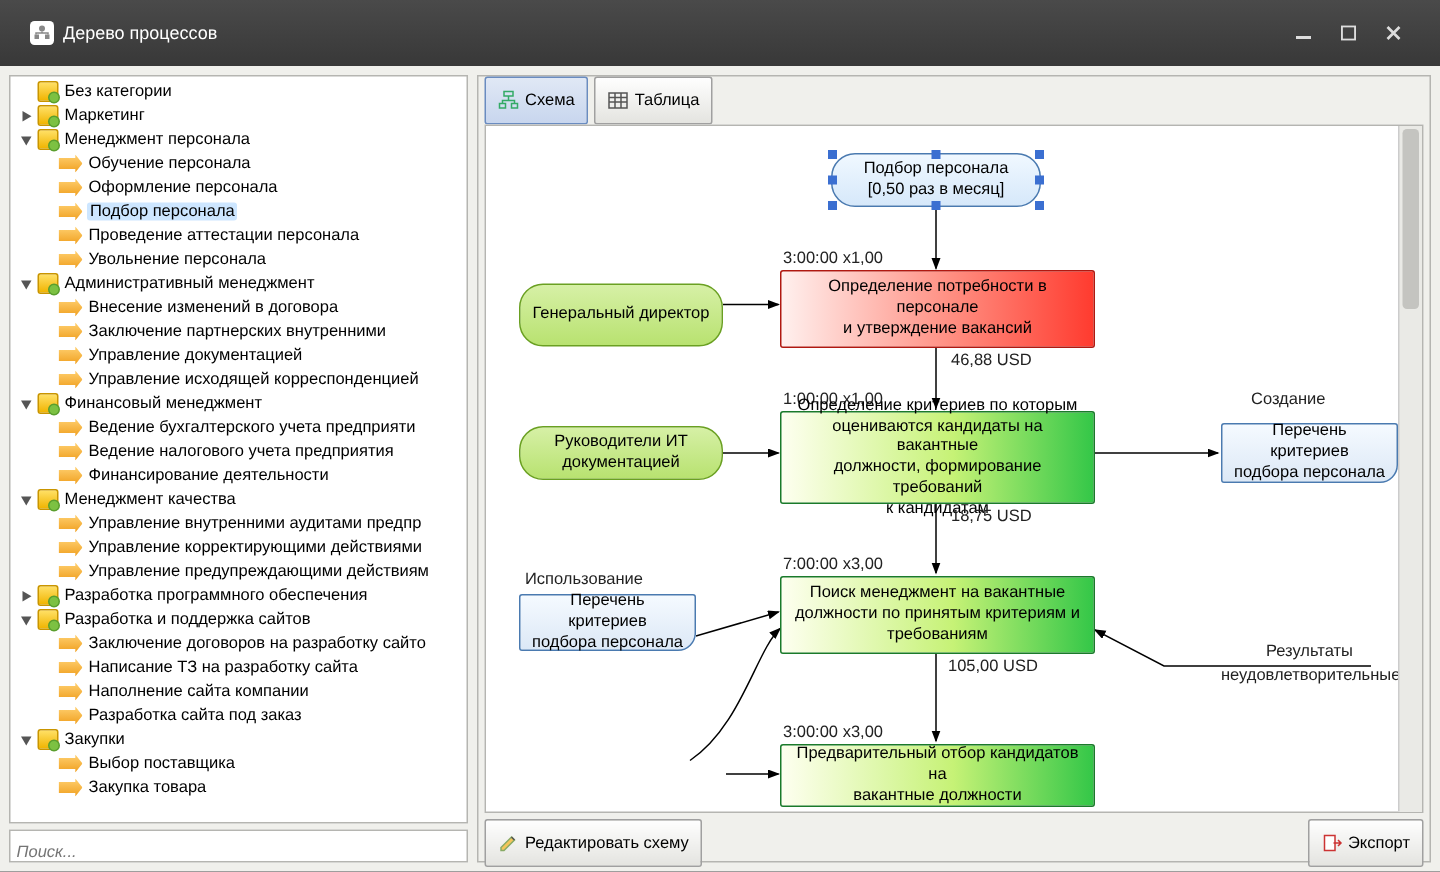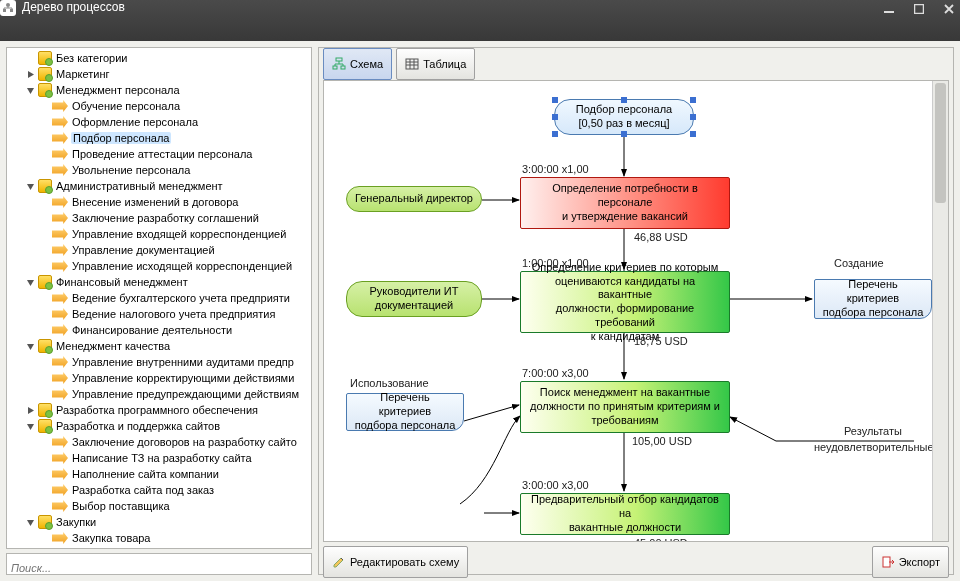--- a/index.html
+++ b/index.html
@@ -1,27 +1,27 @@
 <!DOCTYPE html>
 <html><head>
 <meta charset="utf-8">
 <style>
 * { box-sizing: border-box; margin: 0; padding: 0; font-family: Tahoma, Arial, sans-serif; font-size: 11px; }
 body { background: #3a3a3a; width: 960px; height: 581px; overflow: hidden; }
 .window { width: 960px; height: 581px; background: #3a3a3a; display: flex; flex-direction: column; }
-.titlebar { height: 44px; background: linear-gradient(#4a4a4a, #383838); display: flex; align-items: flex-start; padding: 0 0; color: #fff; }
+.titlebar { height: 44px; background: linear-gradient(#4a4a4a, #383838); display: flex; align-items: center; padding: 0 20px; color: #fff; }
 .titlebar-icon { width: 16px; height: 16px; margin-right: 6px; background: #fff; border-radius: 3px; display: inline-flex; align-items: center; justify-content: center; }
 .titlebar-icon svg { width: 12px; height: 12px; }
 .titlebar-title { flex: 1; font-size: 12px; }
 .titlebar-controls { display: flex; gap: 8px; }
 .tb-btn { width: 22px; height: 18px; display: flex; align-items: center; justify-content: center; color: #ddd; cursor: pointer; }
 .body { flex: 1; background: #f0f0ec; display: flex; gap: 6px; padding: 6px; }
 .left-panel { width: 306px; display: flex; flex-direction: column; gap: 4px; }
 .tree-wrap { flex: 1; background: #fff; border: 1px solid #b5b5b1; overflow: auto; position: relative; }
-.tree { padding: 2px 0; margin-left: 13px; }
+.tree { padding: 2px 0; }
 .tree-row { display: flex; align-items: center; height: 16px; padding-left: 4px; white-space: nowrap; cursor: default; }
 .tree-row.selected .lbl { background: #cde6ff; border-radius: 2px; padding: 0 2px; }
 .twisty { width: 12px; height: 12px; display: inline-flex; align-items: center; justify-content: center; margin-right: 2px; }
 .twisty svg { width: 9px; height: 9px; }
 .spacer { width: 14px; display: inline-block; }
 .folder-icon { width: 14px; height: 14px; margin-right: 3px; display: inline-flex; align-items: center; justify-content: center; }
 .folder-icon.cat { background: linear-gradient(#ffe066, #f0b400); border-radius: 2px; border: 1px solid #c99500; position: relative; }
 .folder-icon.cat::after { content: ""; position: absolute; width: 6px; height: 6px; background: #7cc142; border-radius: 50%; bottom: -2px; right: -2px; border: 1px solid #5a9e2e; }
 .folder-icon.proc { width: 16px; height: 12px; }
 .proc-shape { width: 14px; height: 10px; background: linear-gradient(#fff, #d0e8ff); border: 1px solid #4a88c7; display: block; }
@@ -168,29 +168,21 @@
                 <span class="proc-shape arrow"></span>
               </span>
               <span class="lbl">Внесение изменений в договора</span>
             </div>
             <div class="tree-row">
               <span class="spacer"></span>
               <span class="spacer"></span>
               <span class="folder-icon proc">
                 <span class="proc-shape arrow"></span>
               </span>
-              <span class="lbl">Заключение разработку соглашений</span>
-            </div>
-            <div class="tree-row">
-              <span class="spacer"></span>
-              <span class="spacer"></span>
-              <span class="folder-icon proc">
-                <span class="proc-shape arrow"></span>
-              </span>
-              <span class="lbl">Управление входящей корреспонденцией</span>
+              <span class="lbl">Заключение партнерских внутренними</span>
             </div>
             <div class="tree-row">
               <span class="spacer"></span>
               <span class="spacer"></span>
               <span class="folder-icon proc">
                 <span class="proc-shape arrow"></span>
               </span>
               <span class="lbl">Управление документацией</span>
             </div>
             <div class="tree-row">
@@ -310,36 +302,36 @@
               <span class="lbl">Наполнение сайта компании</span>
             </div>
             <div class="tree-row">
               <span class="spacer"></span>
               <span class="spacer"></span>
               <span class="folder-icon proc">
                 <span class="proc-shape arrow"></span>
               </span>
               <span class="lbl">Разработка сайта под заказ</span>
             </div>
+            <div class="tree-row" style="padding-left: 4px;">
+              <span class="twisty">
+                <svg viewBox="0 0 9 9">
+                  <path d="M1 2 L8 2 L4.5 8 Z" fill="#555"></path>
+                </svg>
+              </span>
+              <span class="folder-icon cat"></span>
+              <span class="lbl">Закупки</span>
+            </div>
             <div class="tree-row">
               <span class="spacer"></span>
               <span class="spacer"></span>
               <span class="folder-icon proc">
                 <span class="proc-shape arrow"></span>
               </span>
               <span class="lbl">Выбор поставщика</span>
-            </div>
-            <div class="tree-row" style="padding-left: 4px;">
-              <span class="twisty">
-                <svg viewBox="0 0 9 9">
-                  <path d="M1 2 L8 2 L4.5 8 Z" fill="#555"></path>
-                </svg>
-              </span>
-              <span class="folder-icon cat"></span>
-              <span class="lbl">Закупки</span>
             </div>
             <div class="tree-row">
               <span class="spacer"></span>
               <span class="spacer"></span>
               <span class="folder-icon proc">
                 <span class="proc-shape arrow"></span>
               </span>
               <span class="lbl">Закупка товара</span>
             </div>
           </div>
@@ -426,21 +418,21 @@
 
             <span class="lbl-abs" style="left:198px; top:82px;text-align:center;">3:00:00 x1,00</span>
             <div class="node task-node red" style="left:196px; top:96px; width:210px; height:52px;">
               <div>
                 <div>Определение потребности в персонале</div>
                 <div>и утверждение вакансий</div>
               </div>
             </div>
             <span class="lbl-abs" style="left:310px; top:150px;">46,88 USD</span>
 
-            <div class="node role-node" style="left:22px; top:105px; width:136px; height:26px;">
+            <div class="node role-node" style="left:22px; top:105px; width:136px; height:42px;">
               <span>Генеральный директор</span>
             </div>
 
             <span class="lbl-abs" style="left:198px; top:176px;">1:00:00 x1,00</span>
             <div class="node task-node" style="left:196px; top:190px; width:210px; height:62px;">
               <div>
                 <div>Определение критериев по которым</div>
                 <div>оцениваются кандидаты на вакантные</div>
                 <div>должности, формирование требований</div>
                 <div>к кандидатам</div>

